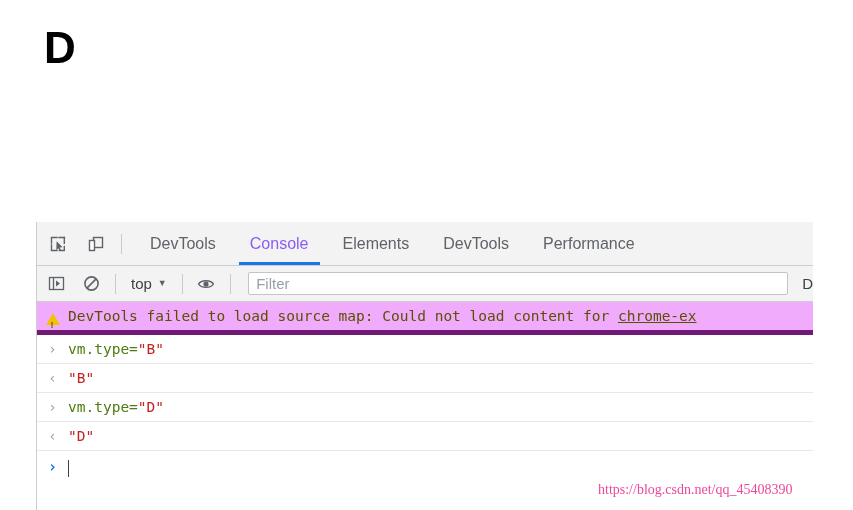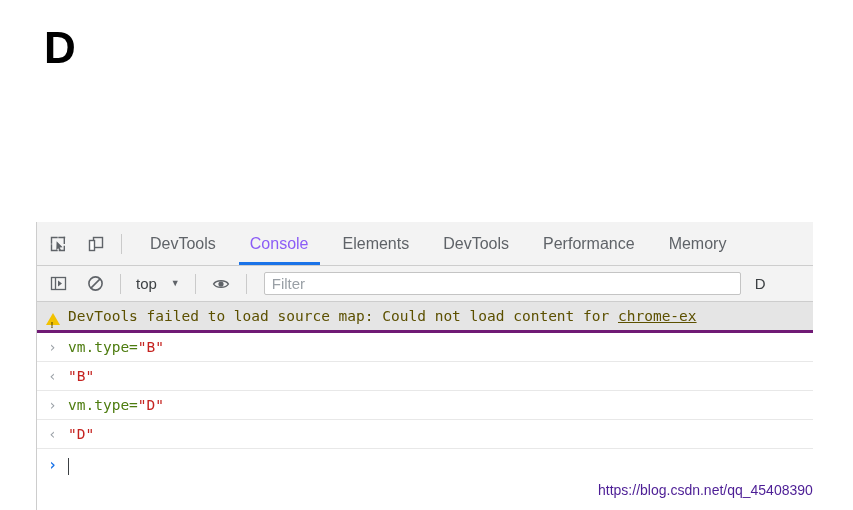--- a/index.html
+++ b/index.html
@@ -114,35 +114,35 @@
     background: #f3f3f3;
     border-bottom: 1px solid #cdcdcd;
     display: flex;
     align-items: center;
     padding-left: 7px;
     box-sizing: border-box;
   }
   .context-select {
     display: flex;
     align-items: center;
-    gap: 14px;
+    gap: 6px;
     font-size: 15px;
     color: #3c4043;
     padding: 2px 4px;
     cursor: pointer;
     white-space: nowrap;
   }
   .caret {
     font-size: 9px;
     color: #5f6368;
     line-height: 1;
   }
   .filter-input {
     flex: 0 0 auto;
-    width: 477px;
+    width: 540px;
     height: 23px;
     margin-left: 6px;
     border: 1px solid #c4c4c4;
     background: #ffffff;
     border-radius: 2px;
     font-size: 15px;
     font-family: "Liberation Sans", sans-serif;
     color: #14532d;
     padding: 0 7px;
     box-sizing: border-box;
@@ -170,22 +170,22 @@
     display: flex;
     align-items: flex-start;
     border-bottom: 1px solid #e8e8e8;
     padding: 4px 0 4px 0;
     min-height: 22px;
     box-sizing: border-box;
     white-space: nowrap;
     overflow: hidden;
   }
   .row.warning {
-    background: #e5e5e5;
-    border-bottom: 3px solid #701a75;
+    background: #f0abfc;
+    border-bottom: 5px solid #701a75;
     color: #5c5000;
   }
   .gutter {
     width: 31px;
     flex: 0 0 31px;
     text-align: center;
     line-height: 20px;
     user-select: none;
   }
   .warn-triangle {
@@ -246,23 +246,23 @@
     background: #3c4043;
     vertical-align: middle;
     margin-top: 1px;
   }
 
   
   .watermark {
     position: absolute;
     left: 598px;
     top: 482px;
-    font-family: Liberation Sans, sans-serif;
+    font-family: Liberation Serif, serif;
     font-size: 14px;
-    color: #4c1d95;
+    color: #ec4899;
     white-space: nowrap;
     user-select: none;
   }
 </style>
 </head>
 <body>
 
 <div class="page-area">
   <div class="page-heading">D</div>
 </div>
@@ -295,23 +295,20 @@
       </div>
       <div class="tab">
         <span>Elements</span>
       </div>
       <div class="tab">
         <span>DevTools</span>
       </div>
       <div class="tab">
         <span>Performance</span>
       </div>
-      <div class="tab">
-        <span>Memory</span>
-      </div>
     </div>
   </div>
 
   <div class="filterbar">
     <div class="icon-btn">
       <svg width="17" height="17" viewBox="0 0 17 17" aria-hidden="true">
         <rect x="1.5" y="2.5" width="14" height="12" stroke="#5f6368" stroke-width="1.3" fill="none"></rect>
         <line x1="5.5" y1="2.5" x2="5.5" y2="14.5" stroke="#5f6368" stroke-width="1.3"></line>
         <path d="M8 5.5 L12 8.5 L8 11.5 Z" fill="#5f6368"></path>
       </svg>

